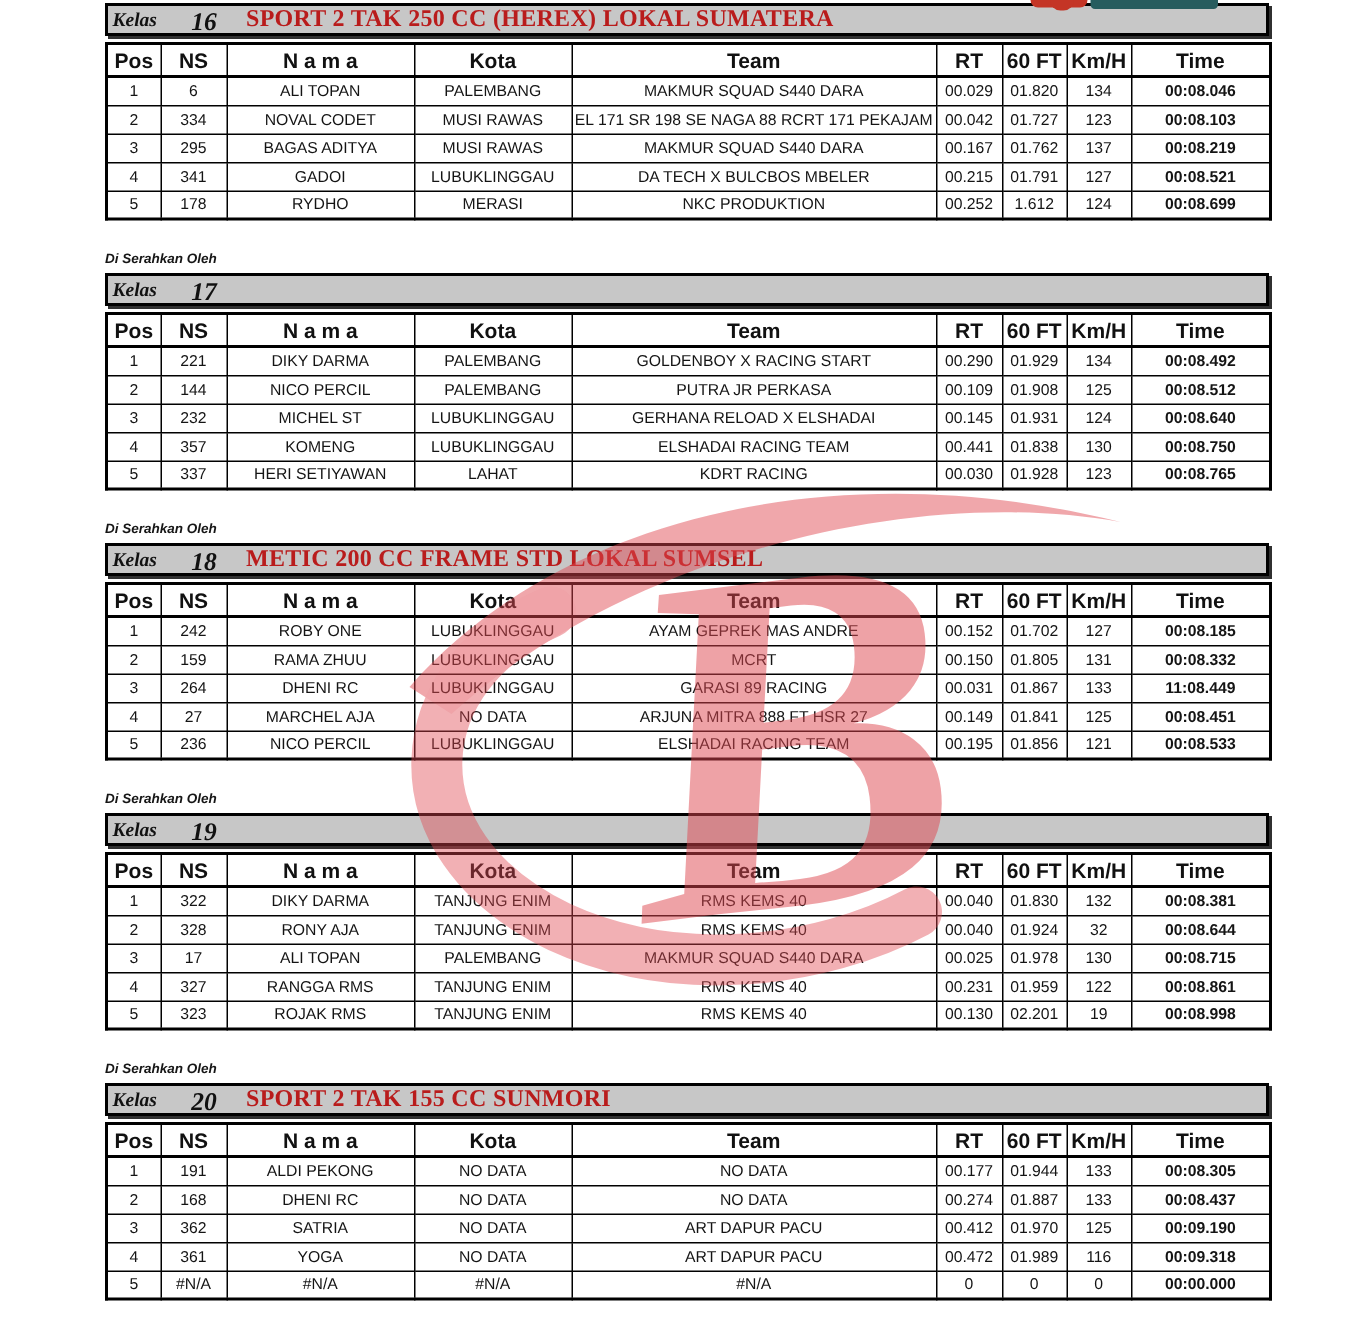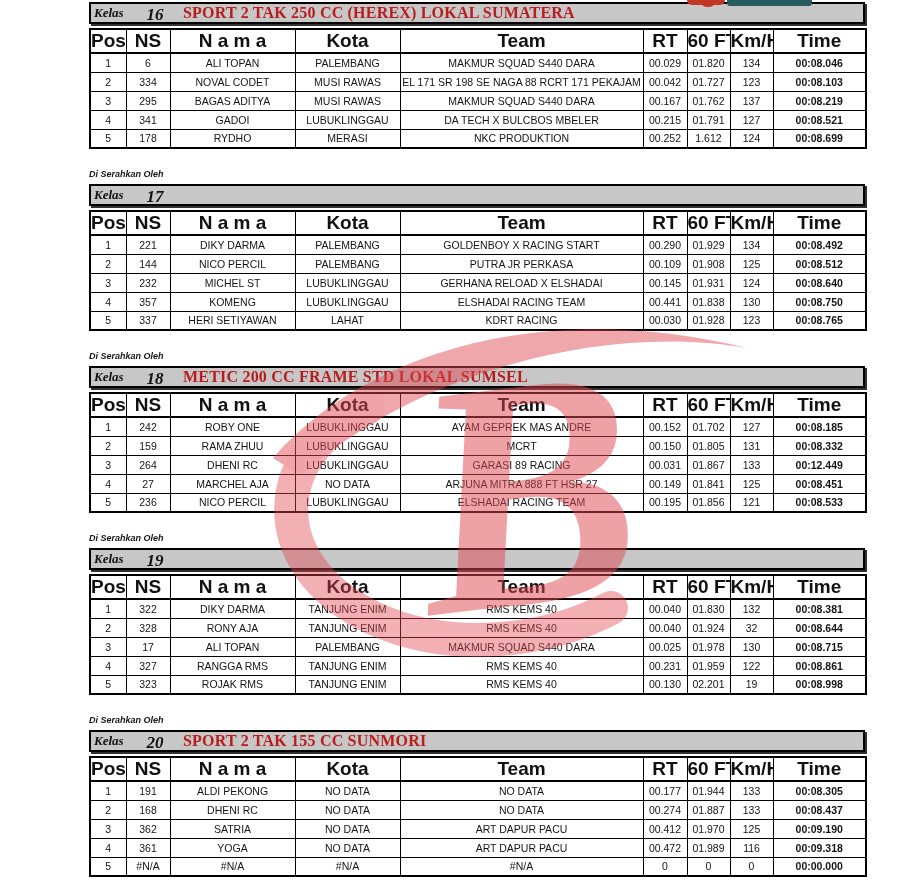--- a/index.html
+++ b/index.html
@@ -6,21 +6,21 @@
   html,body { width:900px; height:896px; }
   body {
     position:relative;
     background:#ffffff;
     font-family:"Liberation Sans", sans-serif;
     color:#111;
     overflow:hidden;
   }
   .content {
     position:absolute;
-    left:89px; top:2px;
+    left:70px; top:2px;
     width:776px;
     z-index:2;
   }
   .section { margin-bottom:19px; }
   .served {
     height:12px;
     margin-bottom:4px;
     font-size:9px;
     font-weight:bold;
     font-style:italic;
@@ -72,21 +72,21 @@
     border:1px solid var(--border, #000);
     text-align:center;
     vertical-align:middle;
     white-space:nowrap;
     overflow:hidden;
     padding:0;
   }
   .results thead tr { border-bottom:2px solid var(--border, #000); }
   .results th {
     height:22px;
-    font-size:19px;
+    font-size:14px;
     font-weight:bold;
     background:transparent;
   }
   .results td {
     height:19px;
     font-size:10.5px;
     color:#141414;
   }
   .results td.time { font-weight:bold; }
   col.c-pos  { width:36px; }
@@ -385,21 +385,21 @@
           </tr>
           <tr>
             <td>3</td>
             <td>264</td>
             <td>DHENI RC</td>
             <td>LUBUKLINGGAU</td>
             <td>GARASI 89 RACING</td>
             <td>00.031</td>
             <td>01.867</td>
             <td>133</td>
-            <td class="time">00:12.449</td>
+            <td class="time">11:08.449</td>
           </tr>
           <tr>
             <td>4</td>
             <td>27</td>
             <td>MARCHEL AJA</td>
             <td>NO DATA</td>
             <td>ARJUNA MITRA 888 FT HSR 27</td>
             <td>00.149</td>
             <td>01.841</td>
             <td>125</td>

